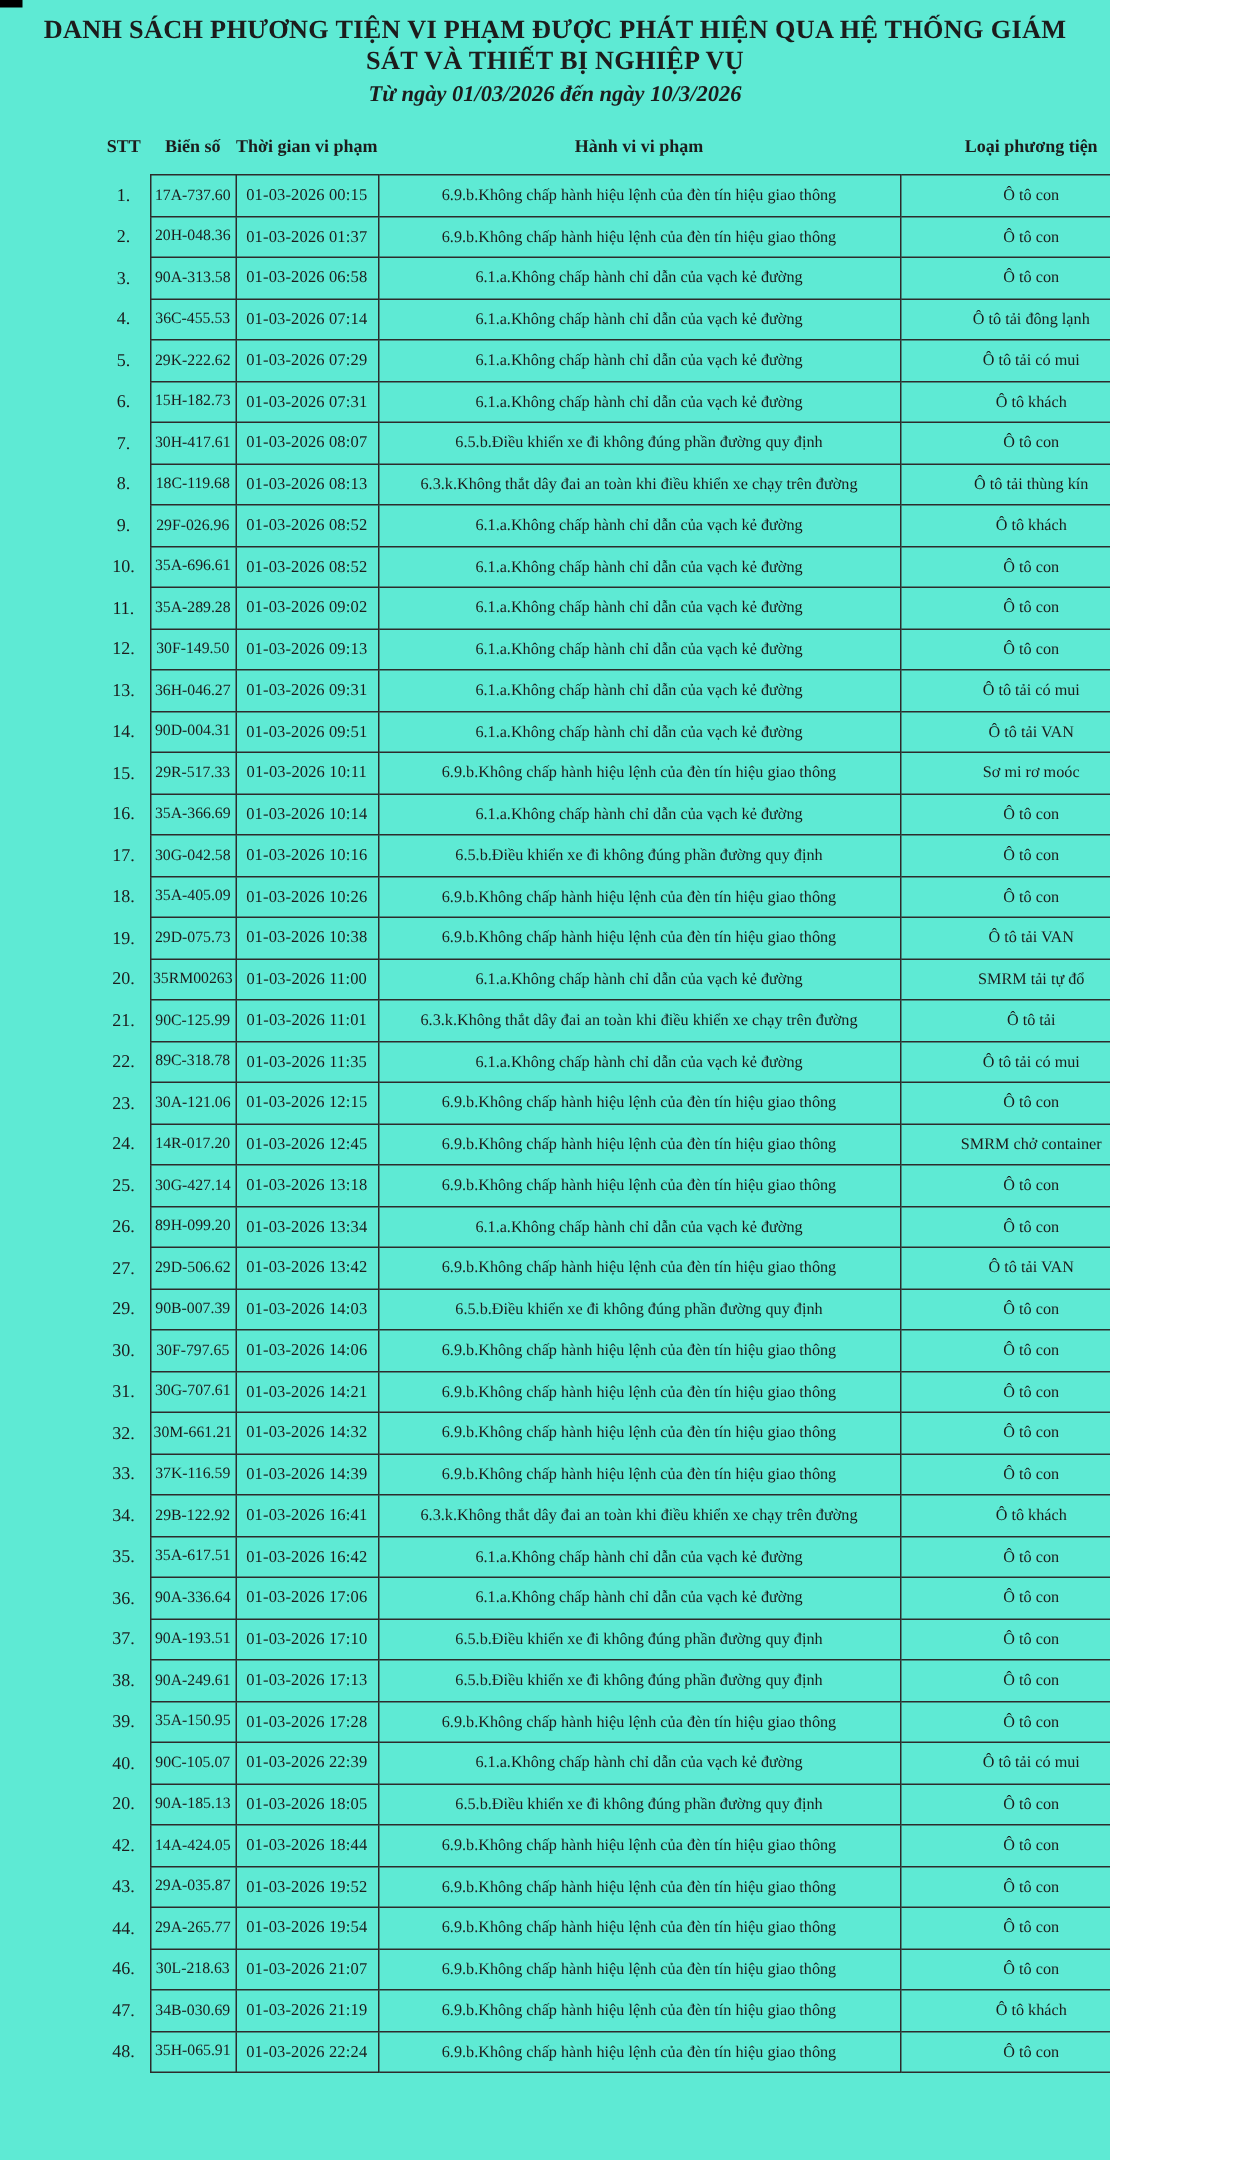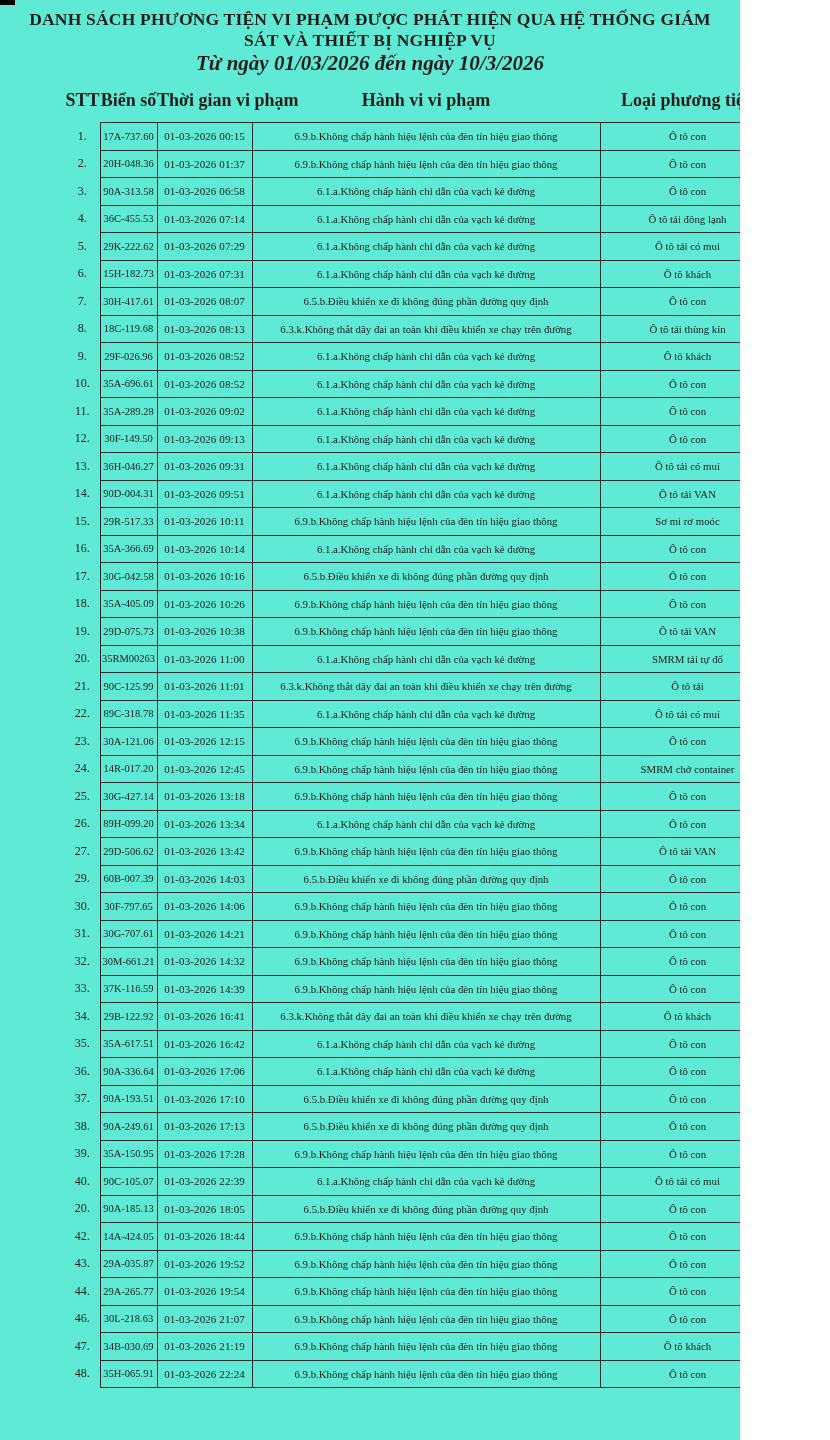--- a/index.html
+++ b/index.html
@@ -25,34 +25,34 @@
   .title-line {
     font-weight: bold;
     font-size: 17.5px;
     line-height: 21px;
     letter-spacing: 0.2px;
   }
   .subtitle {
     margin-top: 3px;
     font-weight: bold;
     font-style: italic;
-    font-size: 21px;
+    font-size: 15px;
     line-height: 19px;
     font-family: Liberation Serif, serif;
   }
   table.violations {
     margin: 17px 0 0 65px;
     border-collapse: collapse;
     table-layout: fixed;
     width: 710px;
   }
   thead th {
     border: none;
     font-weight: bold;
-    font-size: 18px;
+    font-size: 12px;
     text-align: center;
     vertical-align: middle;
     padding: 0 0 11px 0;
     white-space: nowrap;
   }
   tbody td {
     border: 1.5px solid #2c2c2c;
     height: 27.5px;
     text-align: center;
     vertical-align: middle;
@@ -284,21 +284,21 @@
     </tr>
         <tr>
       <td class="cell-stt">27.</td>
       <td class="cell-plate">29D-506.62</td>
       <td class="cell-time">01-03-2026 13:42</td>
       <td class="cell-violation">6.9.b.Không chấp hành hiệu lệnh của đèn tín hiệu giao thông</td>
       <td class="cell-vehicle">Ô tô tải VAN</td>
     </tr>
         <tr>
       <td class="cell-stt">29.</td>
-      <td class="cell-plate">60B-007.39</td>
+      <td class="cell-plate">90B-007.39</td>
       <td class="cell-time">01-03-2026 14:03</td>
       <td class="cell-violation">6.5.b.Điều khiển xe đi không đúng phần đường quy định</td>
       <td class="cell-vehicle">Ô tô con</td>
     </tr>
         <tr>
       <td class="cell-stt">30.</td>
       <td class="cell-plate">30F-797.65</td>
       <td class="cell-time">01-03-2026 14:06</td>
       <td class="cell-violation">6.9.b.Không chấp hành hiệu lệnh của đèn tín hiệu giao thông</td>
       <td class="cell-vehicle">Ô tô con</td>

